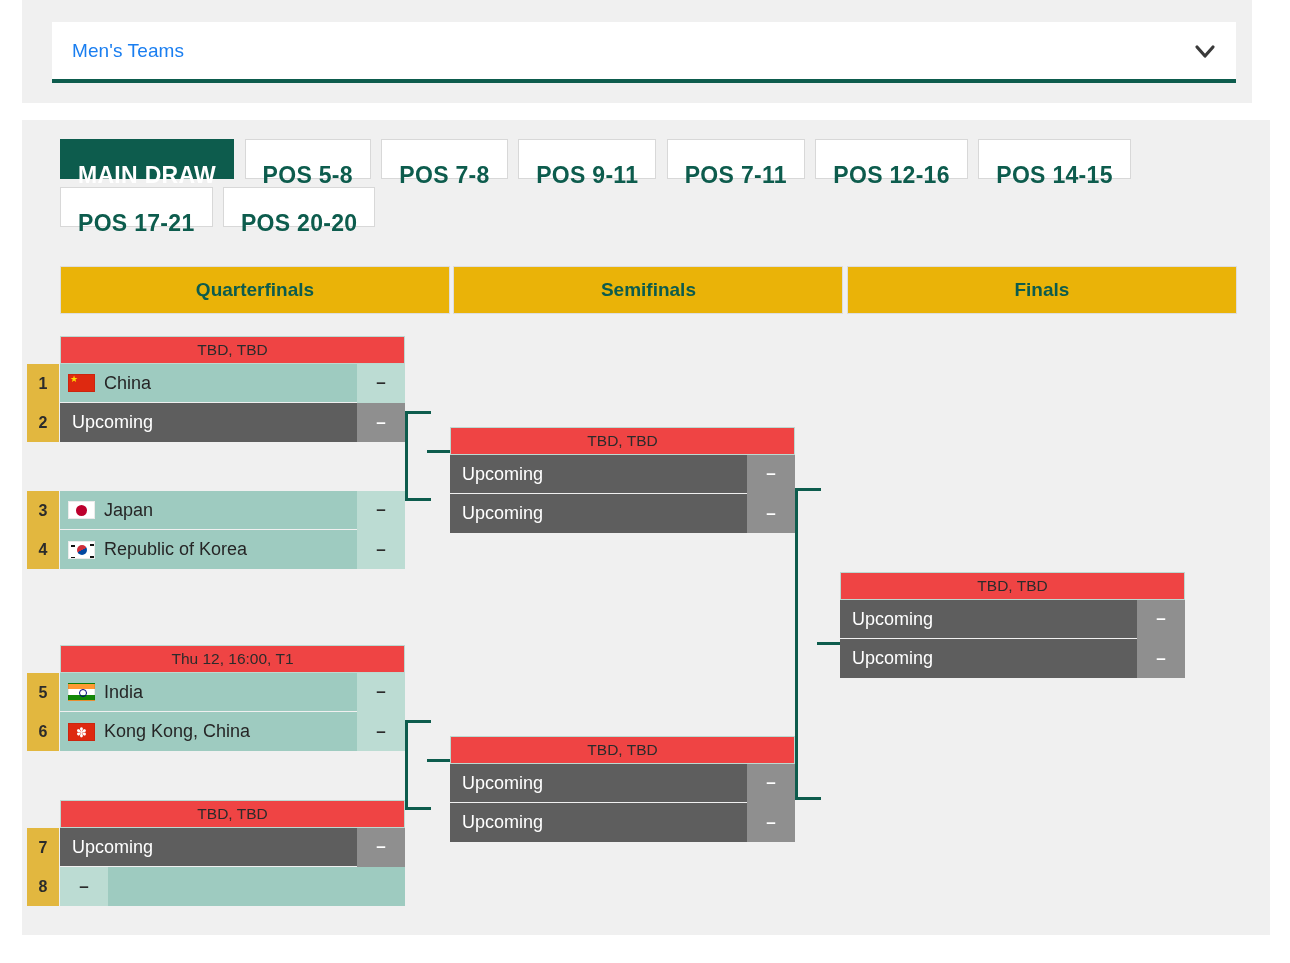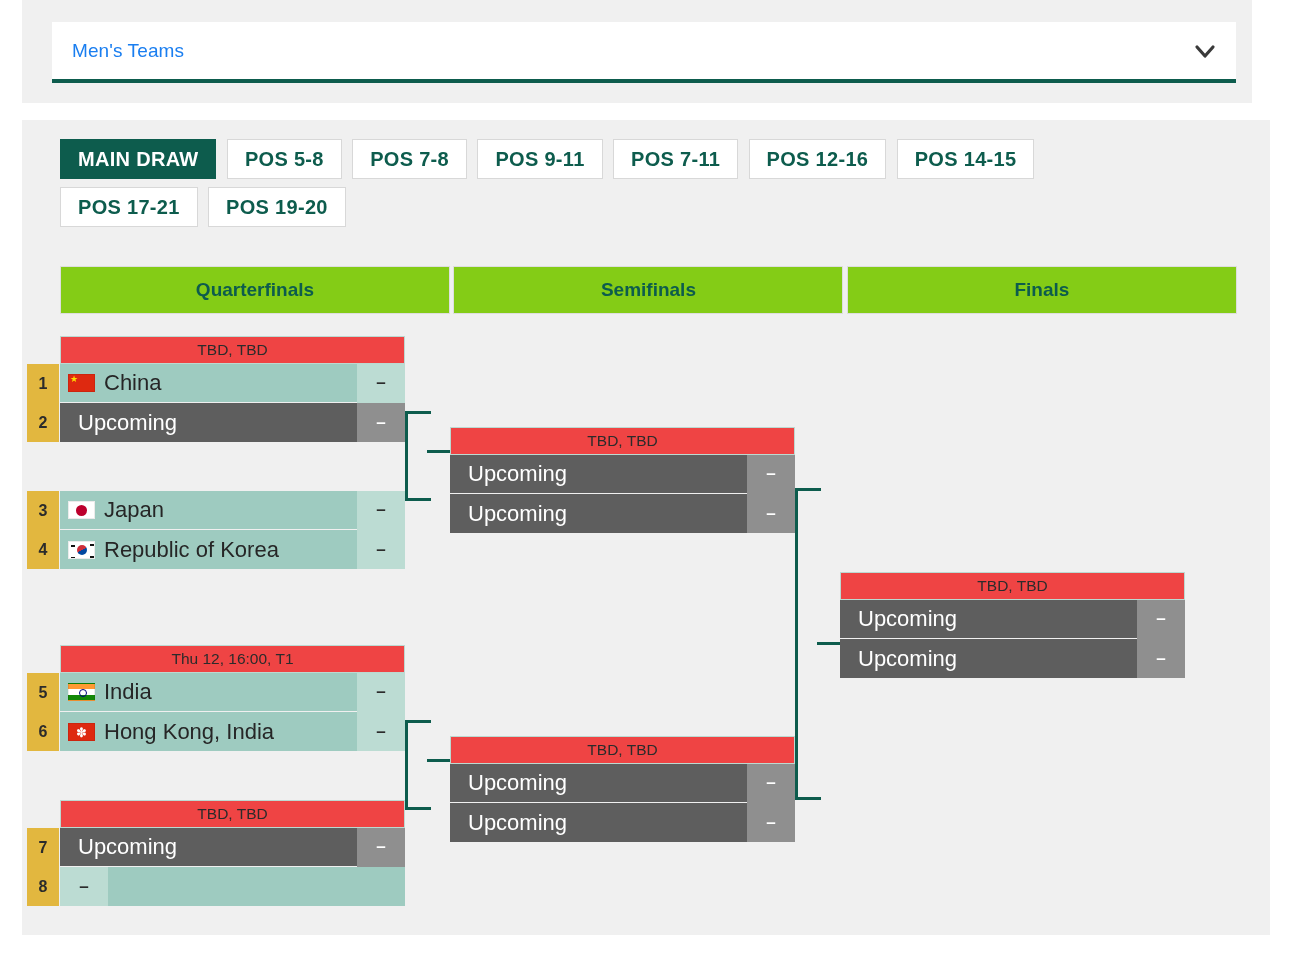--- a/index.html
+++ b/index.html
@@ -38,39 +38,39 @@
     position: absolute; left: 22px; top: 120px;
     width: 1248px; height: 815px;
     background: #f0f0f0;
   }
 
   
   .tabs { position: absolute; left: 38px; top: 19px; width: 1120px; }
   .tab {
     display: inline-block;
     height: 40px; line-height: 38px;
-    padding: 0 17px;
+    padding: 16px 17px;
     margin: 0 6px 8px 0;
     background: #ffffff;
     border: 1px solid #d8d8d8;
     color: #0d5c4d;
-    font-size: 20px; font-weight: bold;
+    font-size: 23px; font-weight: bold;
     letter-spacing: .3px;
     vertical-align: top;
     cursor: pointer;
     white-space: nowrap;
   }
   .tab.active { background: #0d5c4d; color: #ffffff; border-color: #0d5c4d; }
 
   
   .round-headers { position: absolute; left: 38px; top: 146px; }
   .round-header {
     display: inline-block;
     width: 390px; height: 48px; line-height: 46px;
-    background: #84cc16;
+    background: #eab308;
     border: 1px solid #dedede;
     margin-right: -1px;
     text-align: center;
     color: #0d5c4d;
     font-size: 19px; font-weight: bold;
     vertical-align: top;
   }
 
   
   .bracket-area { position: absolute; left: 0; top: 0; width: 1248px; height: 815px; }
@@ -105,35 +105,35 @@
     overflow: hidden;
   }
   .flag {
     width: 27px; height: 18px;
     margin-right: 9px;
     flex: 0 0 auto;
     border: 1px solid rgba(0,0,0,.08);
     position: relative; overflow: hidden;
     background: #fff;
   }
-  .team-name { font-size: 22px; white-space: nowrap; }
+  .team-name { font-size: 18px; white-space: nowrap; }
   .score {
     flex: 0 0 auto;
     width: 48px; height: 39px;
     display: flex; align-items: center; justify-content: center;
     font-size: 17px; font-weight: bold;
   }
   
   .r-teal { background: #9ecbc0; }
   .r-teal .team-name { color: #262626; }
   .r-teal .score { background: #bcdcd3; color: #2b2b2b; }
   
   .r-gray { background: #5e5e5e; }
   .r-gray .team-name { color: #ffffff; }
-  .r-gray .team { padding-left: 18px; }
+  .r-gray .team { padding-left: 12px; }
   .r-gray .score { background: #8f8f8f; color: #ffffff; }
 
   .connector { position: absolute; background: transparent; }
   .conn-line { position: absolute; background: #0d5c4d; }
 
   
   .fl-cn { background: #de2910; }
   .fl-cn::before {
     content: "★"; position: absolute; left: 1px; top: -3px;
     color: #ffde00; font-size: 9px; line-height: 14px;
@@ -204,21 +204,21 @@
 
     <div class="tabs">
       <div class="tab active">MAIN DRAW</div>
       <div class="tab">POS 5-8</div>
       <div class="tab">POS 7-8</div>
       <div class="tab">POS 9-11</div>
       <div class="tab">POS 7-11</div>
       <div class="tab">POS 12-16</div>
       <div class="tab">POS 14-15</div>
       <div class="tab">POS 17-21</div>
-      <div class="tab">POS 19-20</div>
+      <div class="tab">POS 20-20</div>
     </div>
 
     <div class="round-headers">
       <div class="round-header">Quarterfinals</div>
       <div class="round-header">Semifinals</div>
       <div class="round-header">Finals</div>
     </div>
 
     <div class="bracket-area">
 
@@ -286,21 +286,21 @@
           <span class="team">
             <span class="flag fl-in"></span>
             <span class="team-name">India</span>
           </span>
           <span class="score">–</span>
         </div>
         <div class="match-row r-teal last">
           <span class="seed">6</span>
           <span class="team">
             <span class="flag fl-hk"></span>
-            <span class="team-name">Hong Kong, India</span>
+            <span class="team-name">Kong Kong, China</span>
           </span>
           <span class="score">–</span>
         </div>
       </div>
 
       <div class="match" style="left:38px; top:680px; width:345px;">
         <div class="match-header">TBD, TBD</div>
         <div class="match-row r-gray">
           <span class="seed">7</span>
           <span class="team">

